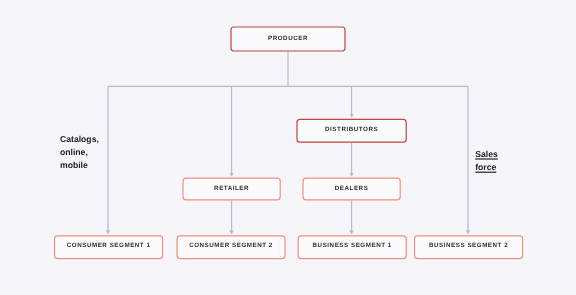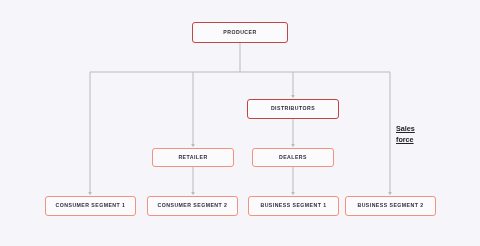--- a/index.html
+++ b/index.html
@@ -121,17 +121,20 @@
   </div>
 
   <div class="node soft" style="left:248px;top:196px;width:91px;height:20px;">
     <span class="node-label">BUSINESS SEGMENT 1</span>
   </div>
 
   <div class="node soft" style="left:345px;top:196px;width:91px;height:20px;">
     <span class="node-label">BUSINESS SEGMENT 2</span>
   </div>
 
+  <div class="side-label" style="left:50px;top:110px;">Catalogs,
+online,
+mobile</div>
 
   <div class="side-label right" style="left:396px;top:123px;text-decoration:underline;">Sales
 force</div>
 
 </div>
 
 </body></html>

